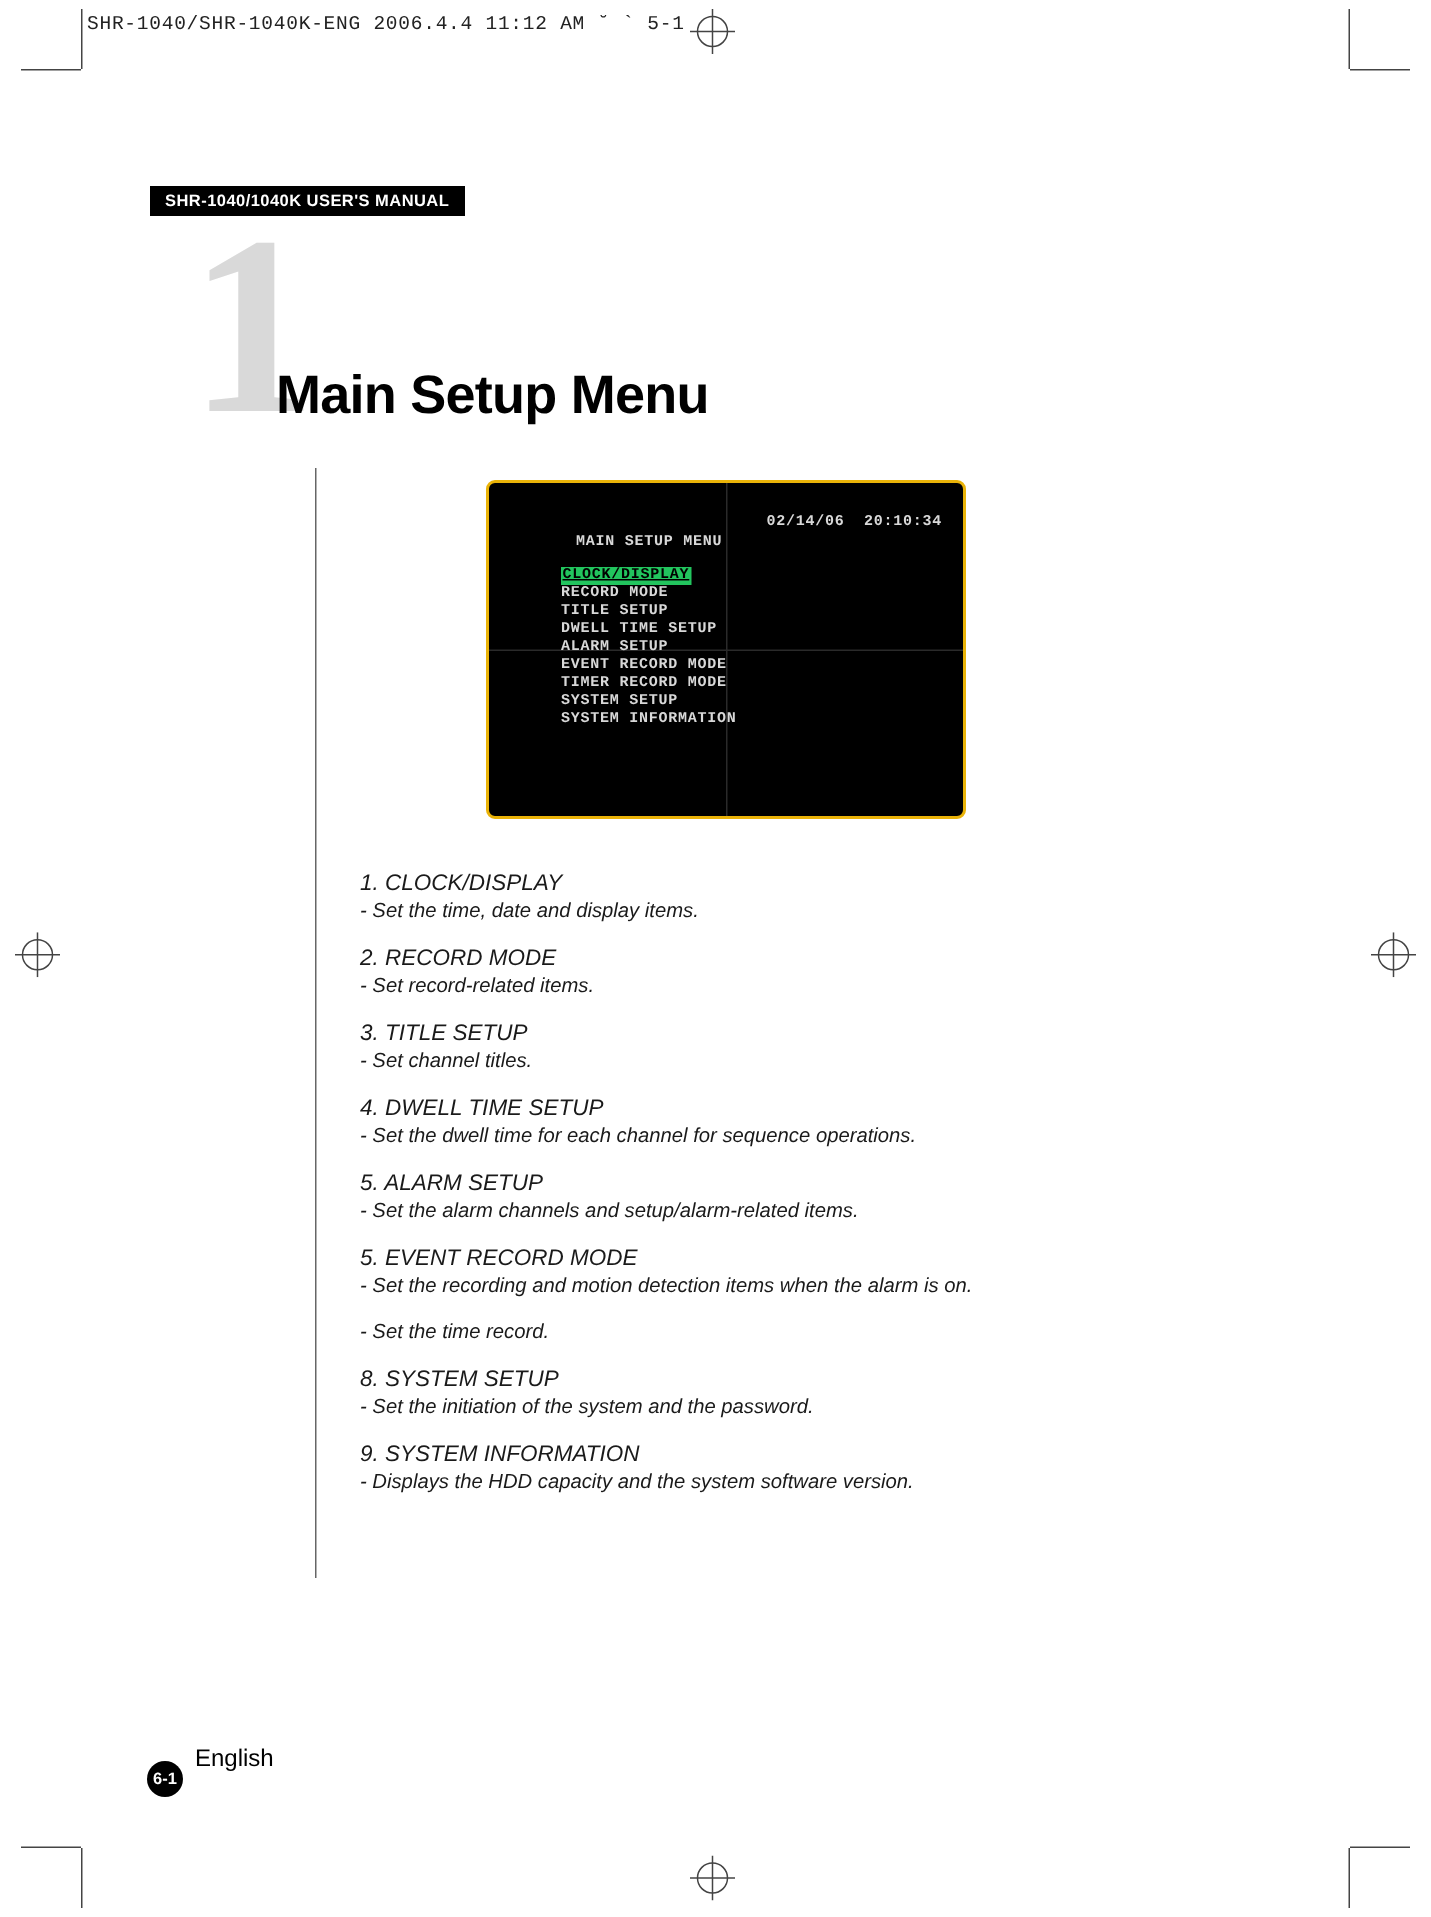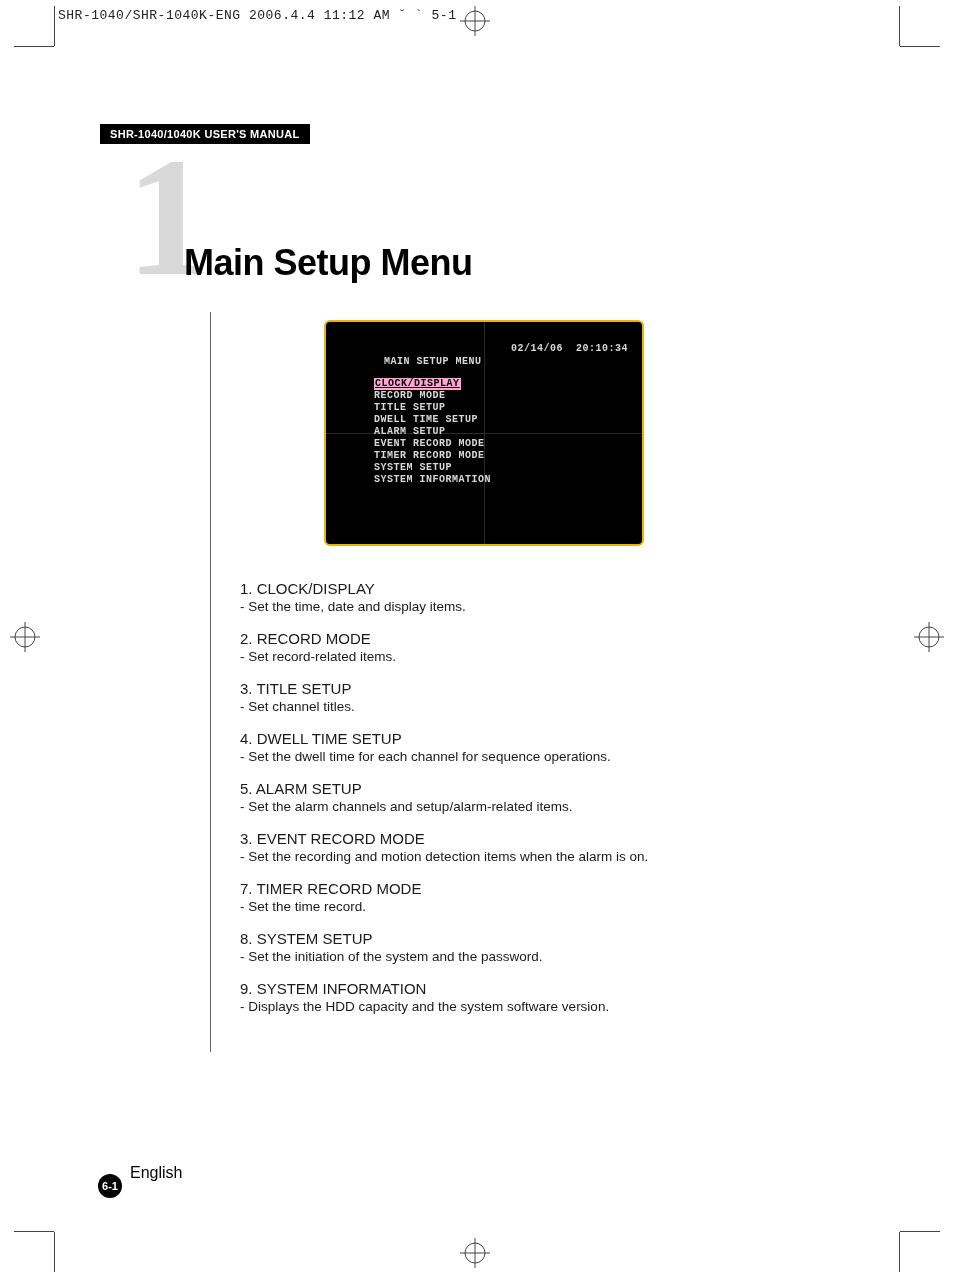--- a/index.html
+++ b/index.html
@@ -142,34 +142,35 @@
   }
   .screen-list {
     position:absolute;
     top: 56px;
     left: 48px;
     line-height: 12px;
     font-weight: bold;
   }
   .screen-list div { white-space: pre; }
   .screen-list .sel {
-    background: #f9a8d4;
+    background: #22c55e;
     color: #000;
     text-decoration: underline;
     display: inline-block;
     padding: 0 1px;
   }
 
   .desc-block {
     position: absolute;
     top: 534px;
     left: 186px;
     right: 60px;
     font-size: 14px;
     color: #1a1a1a;
+    font-style: italic;
   }
   .desc-item { margin-bottom: 16px; }
   .desc-item .num-title { font-size: 15px; }
   .desc-item .sub {
     display: block;
     margin-top: 2px;
     font-size: 13.5px;
   }
 
   .footer {
@@ -280,25 +281,24 @@
       </div>
       <div class="desc-item">
         <div class="num-title">4. DWELL TIME SETUP</div>
         <span class="sub">- Set the dwell time for each channel for sequence operations.</span>
       </div>
       <div class="desc-item">
         <div class="num-title">5. ALARM SETUP</div>
         <span class="sub">- Set the alarm channels and setup/alarm-related items.</span>
       </div>
       <div class="desc-item">
-        <div class="num-title">3. EVENT RECORD MODE</div>
+        <div class="num-title">5. EVENT RECORD MODE</div>
         <span class="sub">- Set the recording and motion detection items when the alarm is on.</span>
       </div>
       <div class="desc-item">
-        <div class="num-title">7. TIMER RECORD MODE</div>
         <span class="sub">- Set the time record.</span>
       </div>
       <div class="desc-item">
         <div class="num-title">8. SYSTEM SETUP</div>
         <span class="sub">- Set the initiation of the system and the password.</span>
       </div>
       <div class="desc-item">
         <div class="num-title">9. SYSTEM INFORMATION</div>
         <span class="sub">- Displays the HDD capacity and the system software version.</span>
       </div>

